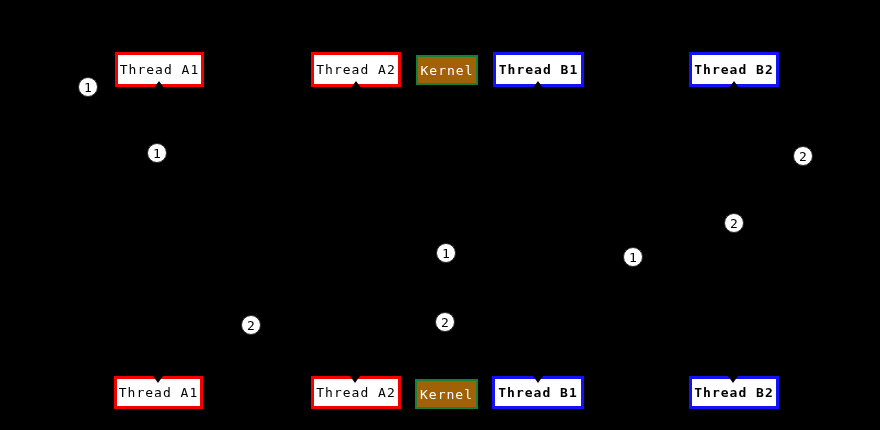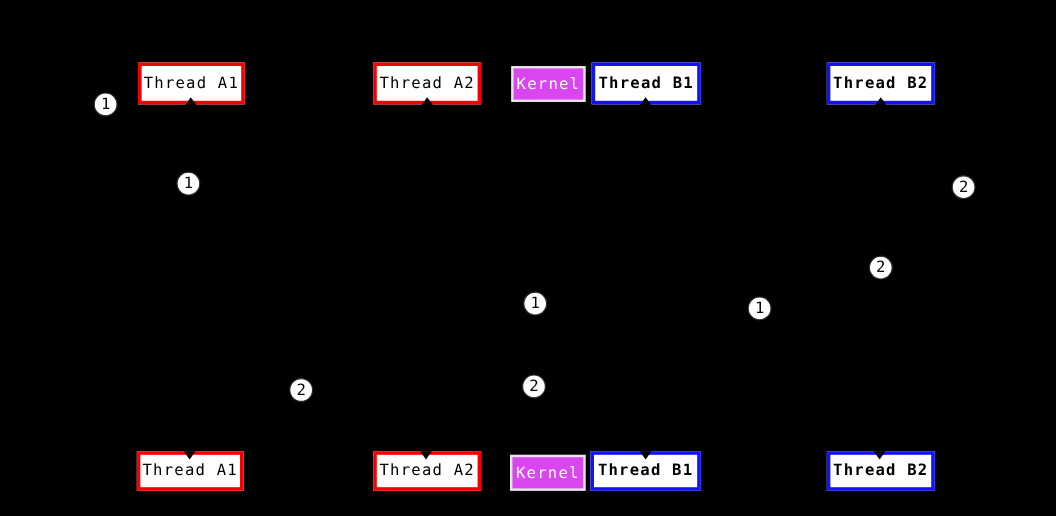--- a/index.html
+++ b/index.html
@@ -7,21 +7,21 @@
     position:relative;width:880px;height:430px;background:#000000;
     overflow:hidden;font-family:"DejaVu Sans Mono","Liberation Mono",monospace;
   }
   .node{
     position:absolute;box-sizing:border-box;background:#ffffff;
     border:3px solid #ffffff;display:flex;align-items:center;justify-content:center;
     font-size:13px;color:#000000;letter-spacing:1px;white-space:nowrap;
   }
   .node.red{border-color:#f40000;}
   .node.blue{border-color:#1212f4;font-weight:bold;}
-  .node.kernel{background:#d946ef;border:2px solid #e5e5e5;color:#ffffff;margin-left:10px;}
+  .node.kernel{background:#a16207;border:2px solid #15803d;color:#ffffff;}
   .marker{
     position:absolute;width:20px;height:20px;border-radius:50%;
     background:#ffffff;color:#000000;border:1px solid #2a2a2a;box-sizing:border-box;
     display:flex;align-items:center;justify-content:center;
     font-size:13px;line-height:1;
   }
   .notch{position:absolute;width:0;height:0;}
   .notch.up{border-left:5px solid transparent;border-right:5px solid transparent;border-bottom:7px solid #000000;}
   .notch.down{border-left:5px solid transparent;border-right:5px solid transparent;border-top:7px solid #000000;}
 </style>

